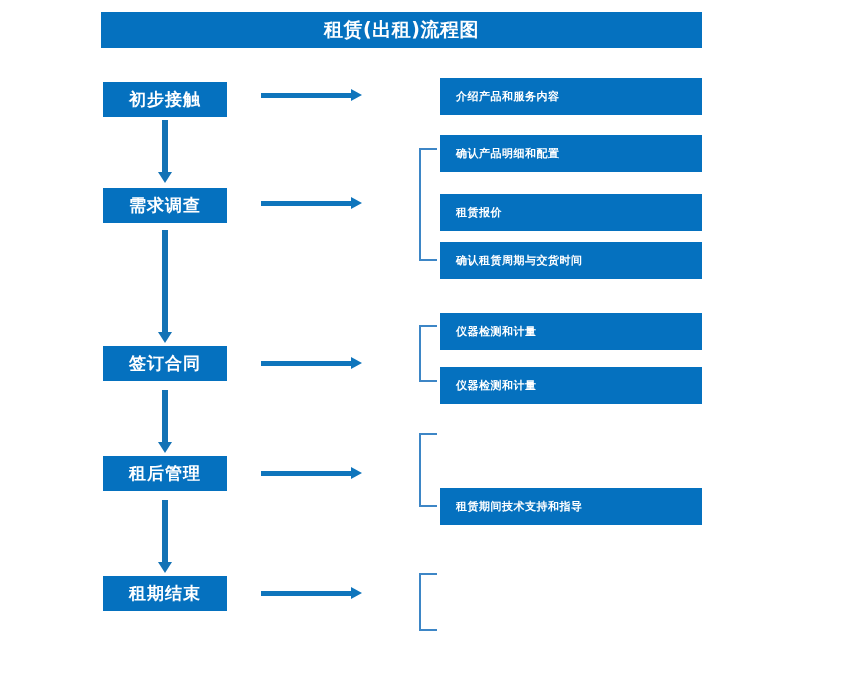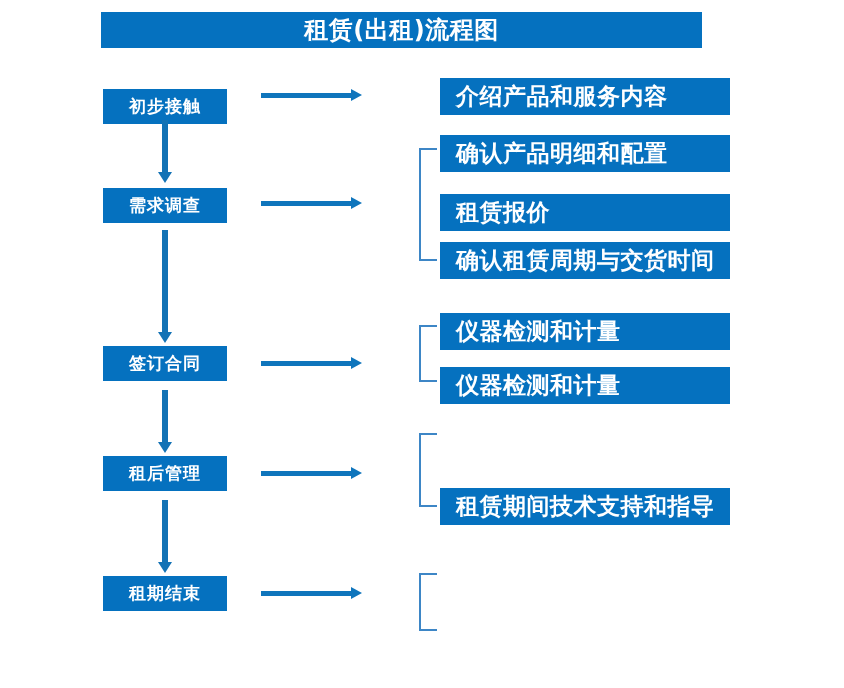--- a/index.html
+++ b/index.html
@@ -22,21 +22,21 @@
   }
   
   .title-bar {
     position: absolute;
     left: 101px;
     top: 12px;
     width: 601px;
     height: 36px;
     background: #0571bf;
     color: #ffffff;
-    font-size: 24px;
+    font-size: 19px;
     font-weight: bold;
     display: flex;
     align-items: center;
     justify-content: center;
     letter-spacing: 0.5px;
   }
   
   .node {
     position: absolute;
     background: #0571bf;
@@ -49,24 +49,24 @@
   .node.stage {
     left: 103px;
     width: 124px;
     height: 35px;
     justify-content: center;
     font-size: 17px;
     letter-spacing: 1px;
   }
   .node.task {
     left: 440px;
-    width: 290px;
+    width: 262px;
     height: 37px;
     padding-left: 16px;
-    font-size: 23px;
+    font-size: 11px;
     letter-spacing: 0.5px;
   }
   
   .v-arrow {
     position: absolute;
     left: 158px;
     width: 14px;
   }
   .v-arrow .shaft {
     position: absolute;
@@ -120,21 +120,21 @@
     box-sizing: border-box;
   }
 </style>
 </head>
 <body>
 
 <div class="canvas">
 
   <div class="title-bar">租赁(出租)流程图</div>
 
-  <div class="node stage" style="top:89px">初步接触</div>
+  <div class="node stage" style="top:82px">初步接触</div>
   <div class="node stage" style="top:188px">需求调查</div>
   <div class="node stage" style="top:346px">签订合同</div>
   <div class="node stage" style="top:456px">租后管理</div>
   <div class="node stage" style="top:576px">租期结束</div>
 
   <div class="v-arrow" style="top:120px;height:63px">
     <div class="shaft" style="height:52px"></div>
     <div class="head" style="top:52px"></div>
   </div>
   <div class="v-arrow" style="top:230px;height:113px">

